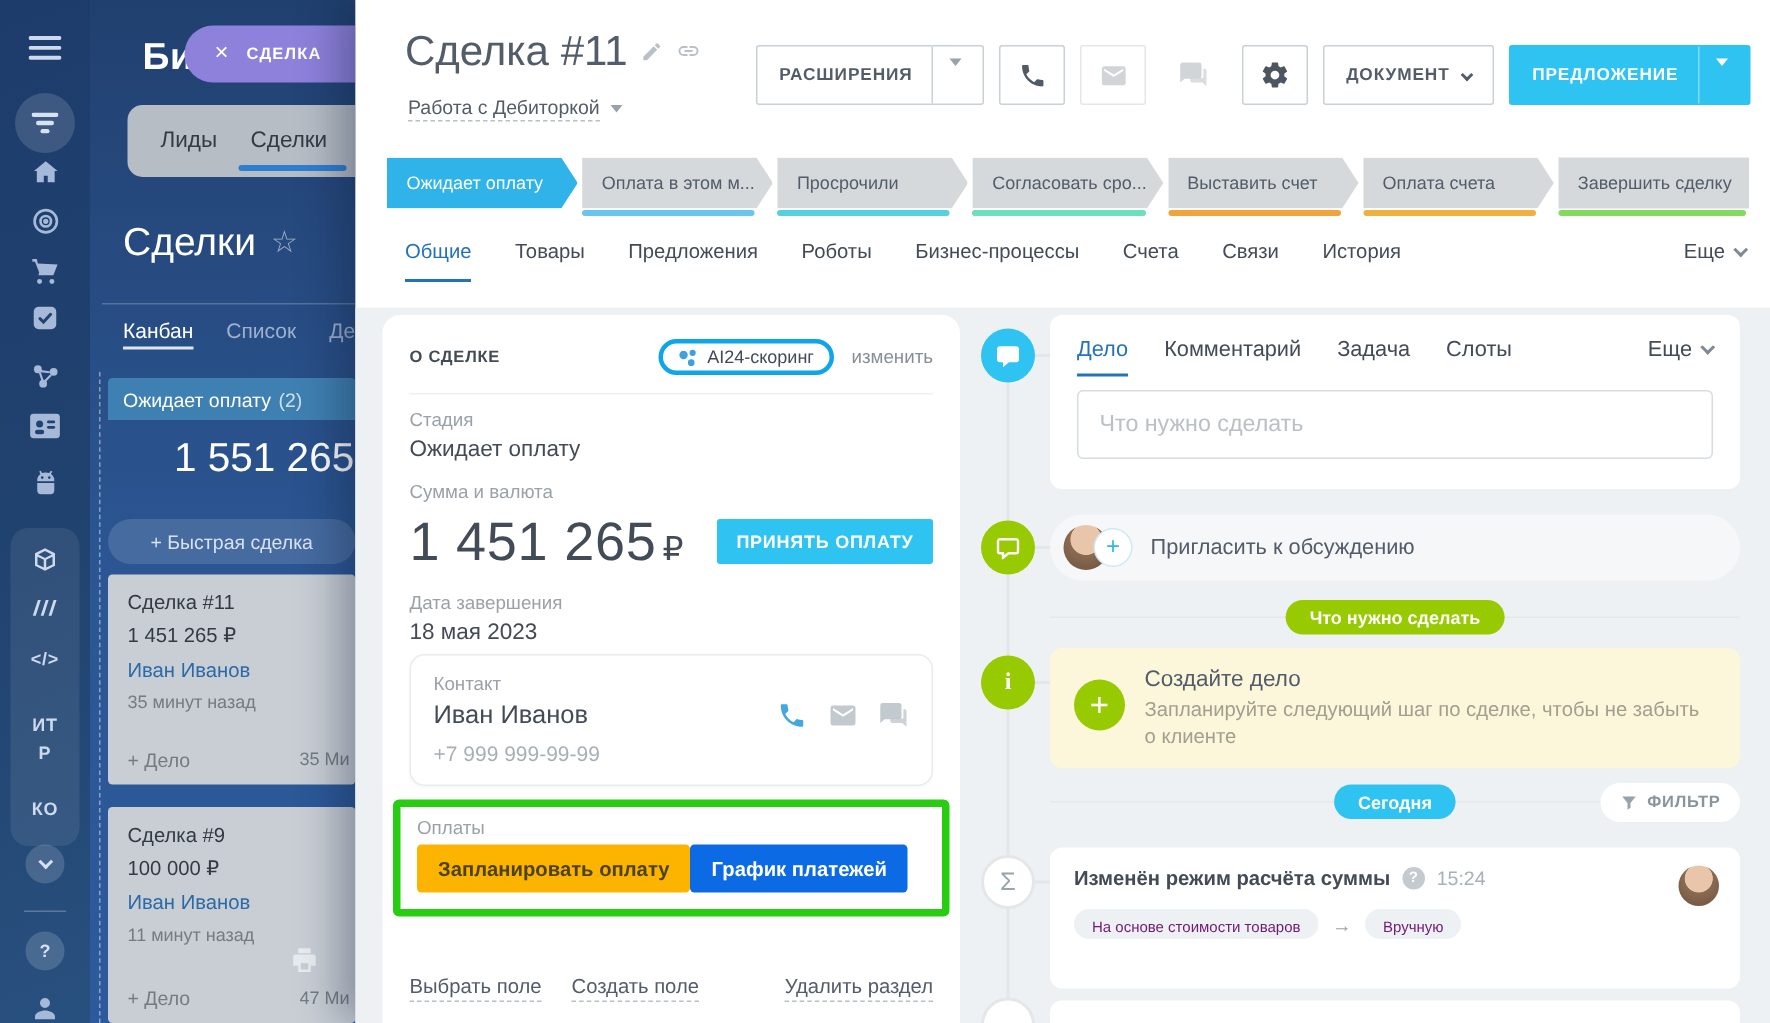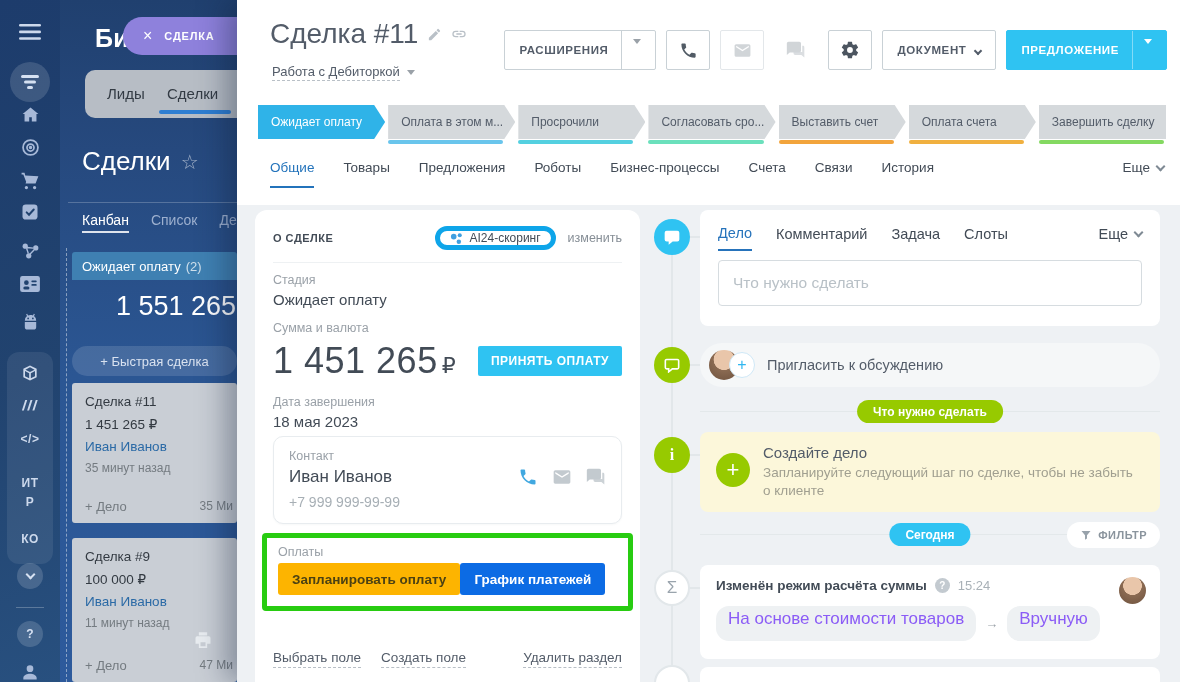--- a/index.html
+++ b/index.html
@@ -84,21 +84,21 @@
 .dtab .chev{border-color:#7f8archive}
 .dtab.more .chev{color:#7f8a94}
 
 
 .content{position:absolute;left:0;top:205px;width:943px;height:477px;background:#eef1f4;overflow:hidden}
 
 
 .about{position:absolute;left:18px;top:5px;width:385px;height:472px;background:#fff;border-radius:12px 12px 0 0;padding:16px 18px 12px;display:flex;flex-direction:column}
 .ab-head{display:flex;align-items:center}
 .ab-title{font-size:11px;font-weight:bold;letter-spacing:.5px;color:#424b56}
-.ai-pill{margin-left:auto;height:24px;border:5px solid #0ea5e9;border-radius:13px;display:flex;align-items:center;gap:6px;padding:0 10px;font-size:12px;color:#424b56;cursor:pointer}
+.ai-pill{margin-left:auto;height:24px;border:3px solid #0ea5e9;border-radius:13px;display:flex;align-items:center;gap:6px;padding:0 10px;font-size:12px;color:#424b56;cursor:pointer}
 .edit-link{margin-left:12px;font-size:12.5px;color:#868e96;cursor:pointer}
 .ab-hr{height:1px;background:#eef1f3;margin:12px 0 10px}
 .f-label{font-size:12.5px;color:#9aa1a8;margin-bottom:4px}
 .f-value{font-size:15px;color:#424b56}
 .amount-row{display:flex;align-items:center;justify-content:space-between;margin:1px 0 2px}
 .big-sum{font-size:36px;color:#424b56;letter-spacing:.5px;white-space:nowrap}
 .big-sum .rub{font-size:22px;margin-left:4px}
 .btn-accept{height:30px;border:none;border-radius:2px;color:#fff;font-weight:bold;font-size:12px;letter-spacing:.5px;padding:0 13px;cursor:pointer;font-family:inherit}
 .client-card{margin-top:6px;border:1px solid #e8ecef;border-radius:10px;padding:12px 15px 13px;background:#fff;box-shadow:0 1px 2px rgba(60,70,80,.04)}
 .cc-row{display:flex;align-items:center}
@@ -115,21 +115,21 @@
 .ab-link.del{margin-left:auto}
 
 
 .tl{position:absolute;left:403px;top:0;width:540px;height:477px}
 .tl-vline{position:absolute;left:31px;top:30px;bottom:0;width:2px;background:#e2e7ea}
 .tl-conn{position:absolute;left:48px;width:14px;height:2px;background:#e2e7ea}
 .tl-circle{position:absolute;left:14px;width:36px;height:36px;border-radius:50%;display:flex;align-items:center;justify-content:center;color:#fff;z-index:2}
 .tl-circle.white{background:#fff;border:2px solid #e2e7ea;color:#9aa4ad;font-size:17px}
 .tl-card{position:absolute;left:60px;width:460px;background:#fff;border-radius:8px}
 .tabs-card{top:5px;height:116px;padding:15px 18px 0}
-.tl-tabs{display:flex;gap:24px;font-size:14.5px;color:#424b56;align-items:center}
+.tl-tabs{display:flex;gap:24px;font-size:14.5px;color:#424b56;align-items:flex-start}
 .tl-tab{padding-bottom:8px;cursor:pointer}
 .tl-tab.active{color:#2673bb;border-bottom:2px solid #2673bb}
 .tl-tab.more{margin-left:auto;display:flex;align-items:center;gap:7px}
 .tl-tab.more .chev{color:#7f8a94}
 .todo-input{margin-top:9px;width:100%;height:46px;border:1px solid #d6dce0;border-radius:4px;font-size:15.5px;padding:0 14px;color:#424b56;outline:none;font-family:inherit}
 .todo-input::placeholder{color:#b9c1c7}
 .invite-bar{position:absolute;left:60px;top:138px;width:460px;height:44px;background:#f5f7f8;border-radius:22px;display:flex;align-items:center;padding-left:9px;cursor:pointer}
 .avatar{width:30px;height:30px;border-radius:50%;background:radial-gradient(circle at 50% 32%,#e9c6aa 40%,#8a6a52 42%,#6e523e 100%);flex:0 0 auto}
 .plus-badge{width:26px;height:26px;border-radius:50%;background:#fff;border:1px solid #cfe8f7;color:#2fb6f0;font-size:16px;display:flex;align-items:center;justify-content:center;margin-left:-10px;z-index:1}
 .invite-txt{margin-left:12px;font-size:14.5px;color:#535c69}
@@ -144,21 +144,21 @@
 .hint-txt{margin-left:13px}
 .hint-title{font-size:15px;color:#535c69;margin-bottom:3px}
 .hint-desc{font-size:13.5px;color:#a09f90;line-height:1.35;max-width:380px}
 .event-card{top:360px;height:94px;padding:13px 16px}
 .ev-head{display:flex;align-items:center;gap:8px}
 .ev-title{font-size:13.5px;font-weight:bold;color:#424b56}
 .ev-q{width:15px;height:15px;border-radius:50%;background:#c3cad0;color:#fff;font-size:10px;font-weight:bold;display:flex;align-items:center;justify-content:center}
 .ev-time{font-size:13px;color:#a9b1b7}
 .ev-avatar{position:absolute;right:14px;top:12px;width:27px;height:27px;border-radius:50%;background:radial-gradient(circle at 50% 32%,#e9c6aa 40%,#8a6a52 42%,#6e523e 100%)}
 .ev-pills{display:flex;align-items:center;margin-top:13px}
-.ev-pill{height:35px;line-height:25px;border-radius:13px;background:#eef1f3;padding:0 12px;font-size:17px;color:#8b5cf6;white-space:nowrap}
+.ev-pill{height:20px;line-height:25px;border-radius:13px;background:#eef1f3;padding:0 12px;font-size:10px;color:#701a75;white-space:nowrap}
 .ev-arrow{margin:0 9px;color:#9aa1a8;font-size:13px}
 .partial-card{top:462px;height:20px;border-radius:8px 8px 0 0}
 </style>
 </head>
 <body>
 
 <div class="app">
 
   <aside class="sidebar">
     <div class="sb-it" style="top:24px">

